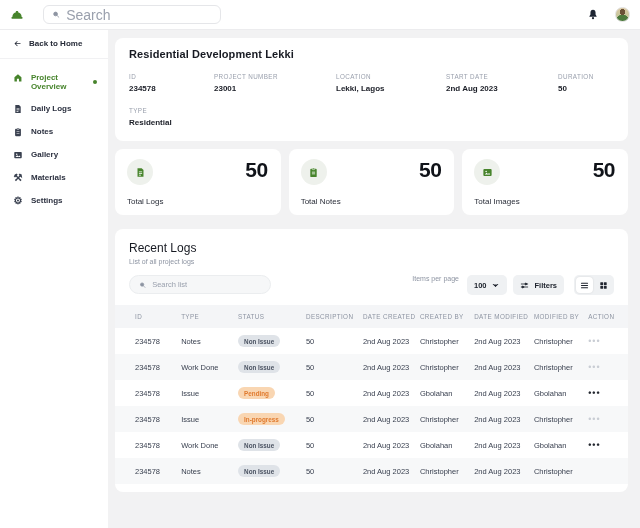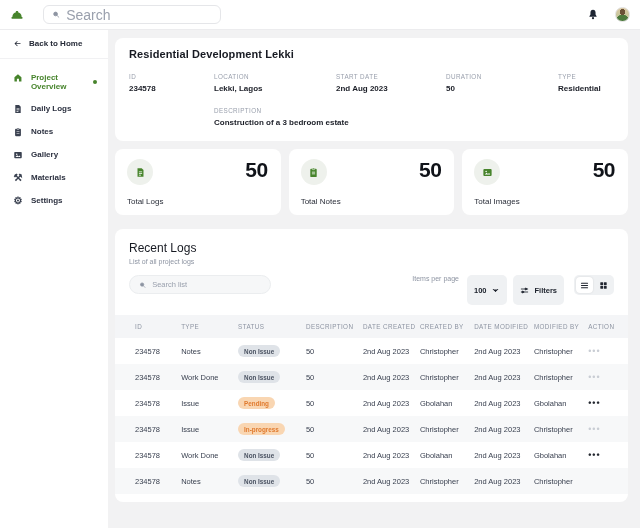--- a/index.html
+++ b/index.html
@@ -78,21 +78,21 @@
   .logs-title{font-size:12px;font-weight:400}
   .logs-sub{font-size:7px;color:var(--muted);margin-top:3px}
   .controls{display:flex;align-items:flex-start;margin-top:10px;padding:0 14px;gap:6px}
   .list-search{width:142px;height:19px;border-radius:10px;background:#f6f7f8;border:1px solid #ebedef;
     display:flex;align-items:center;gap:6px;padding:0 9px}
   .list-search .icon{width:8px;height:8px;color:#8d94a2}
   .list-search input{border:0;outline:0;background:transparent;font-family:inherit;font-size:7.5px;width:100%;color:#444}
   .list-search input::placeholder{color:#9aa0ad}
   .ctl-spacer{flex:1}
   .ipp-label{font-size:7px;color:var(--muted);margin-right:2px}
-  .pill{height:30px;background:#eff1f3;border:0;border-radius:5px;display:flex;align-items:center;gap:5px;
+  .pill{height:20px;background:#eff1f3;border:0;border-radius:5px;display:flex;align-items:center;gap:5px;
     padding:0 7px;font-family:inherit;font-size:7.5px;font-weight:700;color:#20252f;cursor:pointer}
   .pill .icon{width:9px;height:9px;color:#20252f}
   .chev{width:8px;height:8px;color:#20252f}
   .view-toggle{height:20px;background:#eff1f3;border-radius:5px;display:flex;align-items:center;padding:2px;gap:2px;margin-left:4px}
   .vt-btn{width:17px;height:16px;border:0;border-radius:4px;background:transparent;display:flex;
     align-items:center;justify-content:center;cursor:pointer;color:#20252f}
   .vt-btn.active{background:#fff;box-shadow:0 0 2px rgba(0,0,0,.12)}
   .vt-btn .icon{width:9px;height:9px}
 
   .table{margin-top:10px}
@@ -210,38 +210,38 @@
   <section class="card project-card">
     <div class="proj-head">
       <h1 class="proj-title">Residential Development Lekki</h1>
     </div>
     <div class="details">
       <div>
         <div class="f-label">ID</div>
         <div class="f-value">234578</div>
       </div>
       <div>
+        <div class="f-label">PROJECT NUMBER</div>
+        <div class="f-value">23001</div>
+      </div>
+      <div>
         <div class="f-label">LOCATION</div>
         <div class="f-value">Lekki, Lagos</div>
       </div>
       <div>
         <div class="f-label">START DATE</div>
         <div class="f-value">2nd Aug 2023</div>
       </div>
       <div>
         <div class="f-label">DURATION</div>
         <div class="f-value">50</div>
       </div>
       <div>
         <div class="f-label">TYPE</div>
         <div class="f-value">Residential</div>
-      </div>
-      <div class="field-desc">
-        <div class="f-label">DESCRIPTION</div>
-        <div class="f-value">Construction of a 3 bedroom estate</div>
       </div>
     </div>
   </section>
 
   <section class="stats-row">
     <div class="card stat-card">
         <span class="stat-iconwrap">
           <span class="icon">
             <svg viewBox="0 0 24 24" aria-hidden="true">
               <path d="M5.5 2.5h9l4 4v15h-13z"></path>

